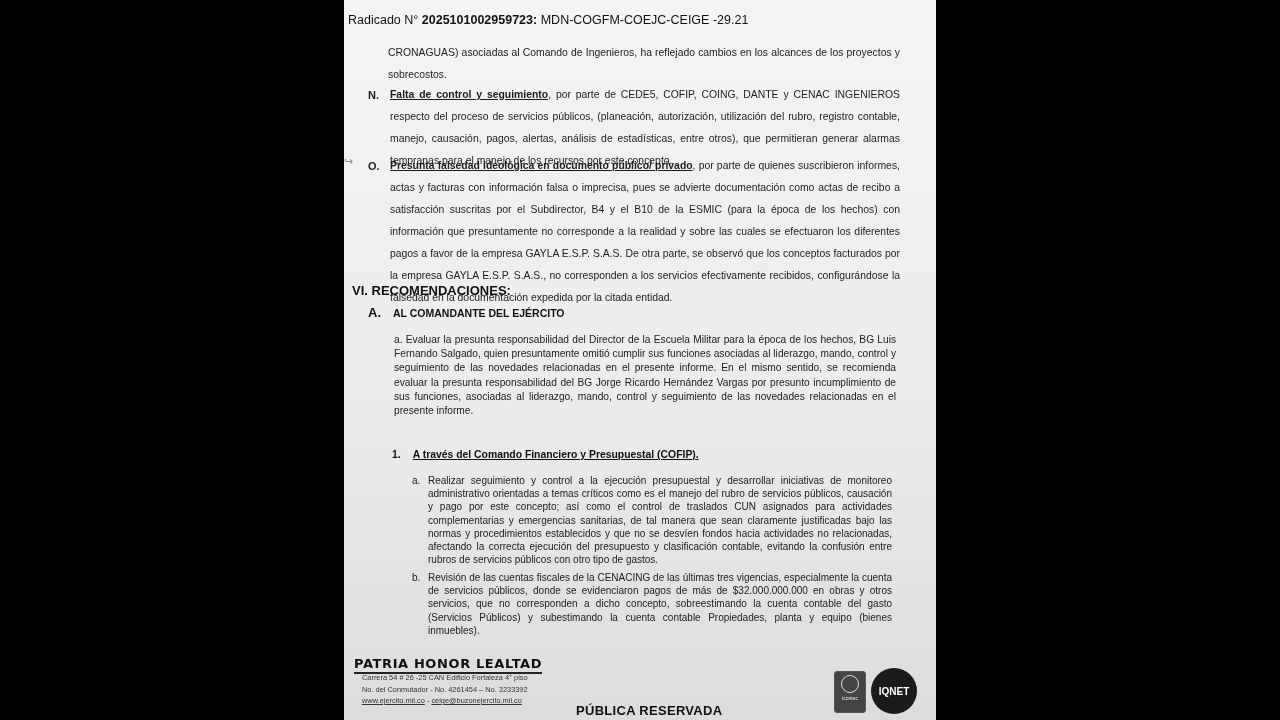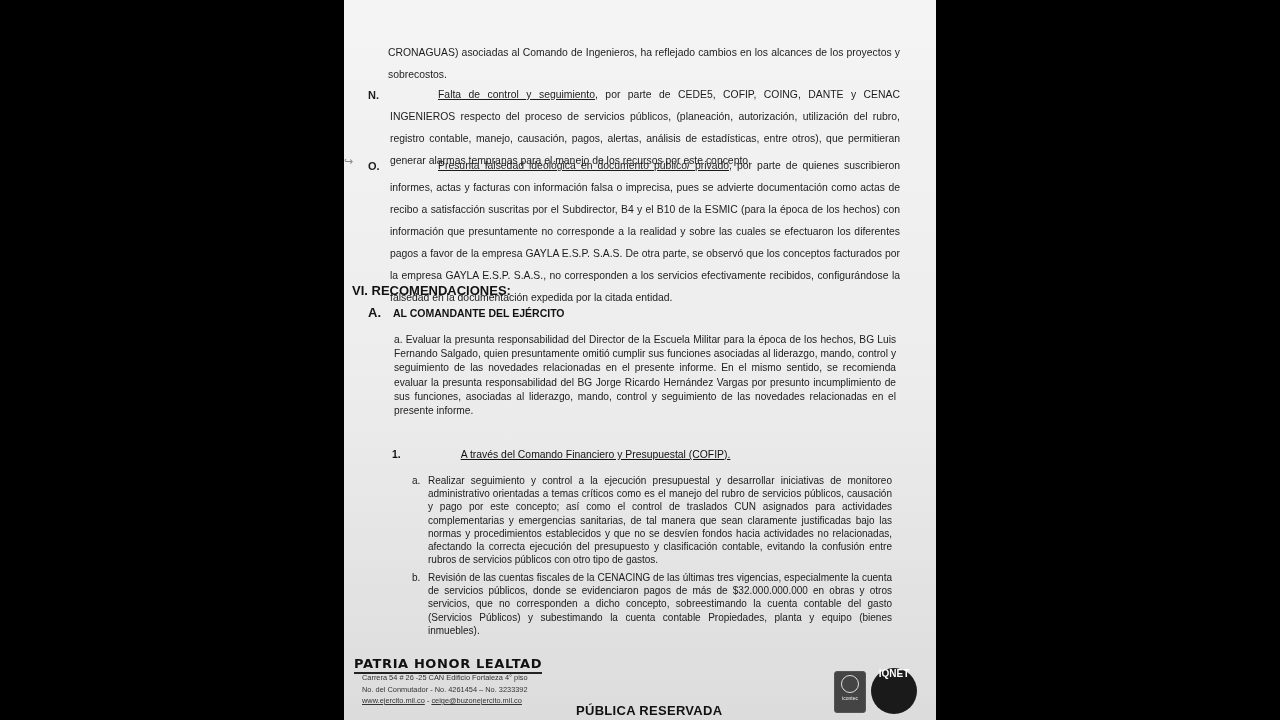--- a/index.html
+++ b/index.html
@@ -2,41 +2,46 @@
 <html><head>
 <meta charset="utf-8">
 <style>
   html, body { margin:0; padding:0; }
   body { width:1280px; height:720px; background:#000; position:relative; overflow:hidden; font-family:"Liberation Sans", sans-serif; }
   .page { position:absolute; left:344px; top:0; width:592px; height:720px; background:linear-gradient(180deg,#f4f4f4 0%,#ececec 55%,#dcdcdc 100%); color:#1a1a1a; overflow:hidden; }
   .hdr { position:absolute; left:4px; top:13px; font-size:12.5px; white-space:nowrap; color:#111; }
   .hdr b { font-weight:bold; }
   .txt { position:absolute; font-size:10.4px; line-height:22px; text-align:justify; color:#1c1c1c; }
   .txt .lbl { position:absolute; left:-22px; top:0; font-weight:bold; font-size:11px; }
-  .u { text-decoration:underline; font-weight:normal;margin-left:48px; }
+  .u { text-decoration:underline; font-weight:bold; }
   .sec { position:absolute; font-size:13px; font-weight:bold; white-space:nowrap; color:#111; }
   .sub { position:absolute; font-size:10.5px; font-weight:bold; white-space:nowrap; color:#111; }
   .sub .l { font-size:13px; margin-right:12px; }
   .item { position:absolute; font-size:10px; line-height:13.2px; text-align:justify; color:#202020; }
   .item .lbl { position:absolute; left:-16px; top:0; }
   .footer-motto { position:absolute; left:10px; top:656px; font-size:13px; font-weight:700; letter-spacing:0.6px; font-family:"DejaVu Sans", sans-serif; color:#111; border-bottom:2px solid #222; padding-bottom:1px; white-space:nowrap; }
   .footer-line { position:absolute; left:18px; font-size:7.4px; color:#333; white-space:nowrap; }
   .classif { position:absolute; left:232px; top:703px; font-size:13px; font-weight:bold; letter-spacing:0.3px; color:#111; white-space:nowrap; }
   .logo-icontec { position:absolute; left:490px; top:671px; width:30px; height:40px; border:1px solid #555; border-radius:3px; background:#444; display:flex; flex-direction:column; align-items:center; justify-content:flex-start; }
   .logo-icontec .c { width:16px; height:16px; border-radius:50%; border:1.5px solid #ddd; margin-top:3px; }
   .logo-icontec span { font-size:5px; color:#eee; margin-top:2px; }
-  .logo-iqnet { position:absolute; left:527px; top:668px; width:46px; height:46px; border-radius:50%; background:#1a1a1a; display:flex; align-items:flex-start; justify-content:center; }
+  .logo-iqnet { position:absolute; left:527px; top:668px; width:46px; height:46px; border-radius:50%; background:#1a1a1a; display:flex; align-items:center; justify-content:center; }
   .logo-iqnet span { color:#fff; font-size:10px; font-weight:bold; }
   .arrow-mark { position:absolute; left:0px; top:155px; font-size:11px; color:#888; }
 </style>
 </head>
 <body>
 
 <div class="page">
 
+  <div class="hdr">
+    <span>Radicado N°</span>
+    <b>2025101002959723:</b>
+    <span>MDN-COGFM-COEJC-CEIGE -29.21</span>
+  </div>
 
   <div class="txt" style="left:44px; top:42px; width:512px;">CRONAGUAS) asociadas al Comando de Ingenieros, ha reflejado cambios en los alcances de los proyectos y sobrecostos.</div>
 
   <div class="txt" style="left:46px; top:84px; width:510px;">
     <span class="lbl">N.</span>
     <span class="u">Falta de control y seguimiento</span><span>, por parte de CEDE5, COFIP, COING, DANTE y CENAC INGENIEROS respecto del proceso de servicios públicos, (planeación, autorización, utilización del rubro, registro contable, manejo, causación, pagos, alertas, análisis de estadísticas, entre otros), que permitieran generar alarmas tempranas para el manejo de los recursos por este concepto.</span>
   </div>
 
   <span class="arrow-mark">↪</span>
   <div class="txt" style="left:46px; top:155px; width:510px;">

